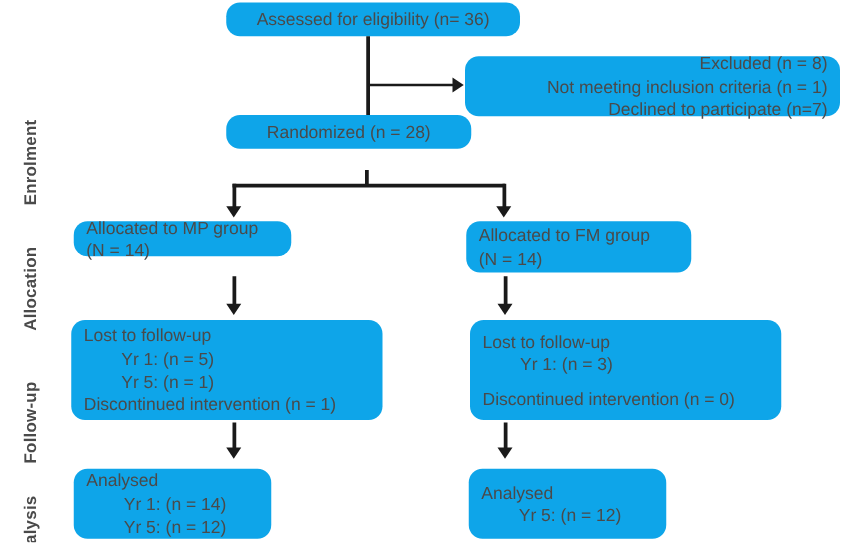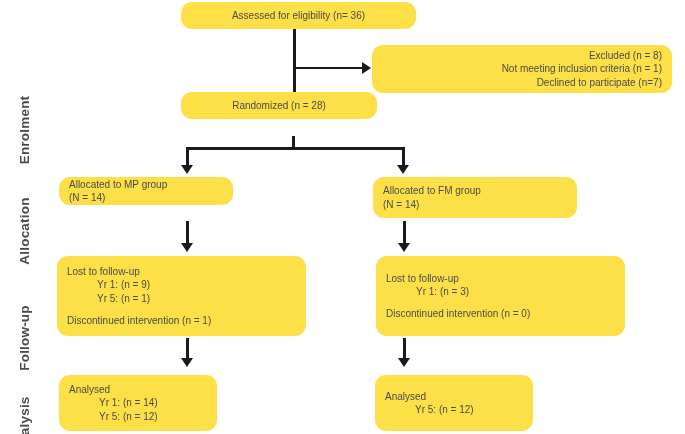--- a/index.html
+++ b/index.html
@@ -32,25 +32,25 @@
     position: absolute;
     display: block;
     transform-origin: 0 0;
     transform: rotate(-90deg) translate(-50%, 0);
     left: 17px;
   }
 
   
   .node {
     position: absolute;
-    background: #fde047;
+    background: #0ea5e9;
     border-radius: 11px;
     box-sizing: border-box;
     color: #4a4a4a;
-    font-size: 10px;
+    font-size: 14px;
     line-height: 1.32;
     display: flex;
     flex-direction: column;
     justify-content: center;
   }
   .node.center { align-items: center; }
   .node .line { white-space: pre; }
   .node .indent { padding-left: 34px; }
   .node .indent-sm { padding-left: 30px; }
   .node .pad-x { padding-left: 11px; padding-right: 11px; }
@@ -127,33 +127,33 @@
   <div class="vline" style="left:186px; top:147px; width:2.6px; height:20px;"></div>
   <div class="arrow-down" style="left:181px; top:165px;"></div>
   <div class="vline" style="left:402px; top:147px; width:2.6px; height:20px;"></div>
   <div class="arrow-down" style="left:397px; top:165px;"></div>
 
   <div class="node" style="left:59px; top:177px; width:174px; height:28px; padding:3px 10px;">
     <div class="line">Allocated to MP group</div>
     <div class="line">(N = 14)</div>
   </div>
 
-  <div class="node" style="left:373px; top:177px; width:204px; height:41px; padding:20px 10px;">
+  <div class="node" style="left:373px; top:177px; width:180px; height:41px; padding:20px 10px;">
     <div class="line">Allocated to FM group</div>
     <div class="line">(N = 14)</div>
   </div>
 
   <div class="vline" style="left:186px; top:221px; width:2.6px; height:25px;"></div>
   <div class="arrow-down" style="left:181px; top:243px;"></div>
   <div class="vline" style="left:403px; top:221px; width:2.6px; height:25px;"></div>
   <div class="arrow-down" style="left:398px; top:243px;"></div>
 
   <div class="node" style="left:57px; top:256px; width:249px; height:80px; padding:4px 10px;">
     <div class="line">Lost to follow-up</div>
-    <div class="line indent-sm">Yr 1: (n = 9)</div>
+    <div class="line indent-sm">Yr 1: (n = 5)</div>
     <div class="line indent-sm">Yr 5: (n = 1)</div>
     <div class="gap-line"></div>
     <div class="line">Discontinued intervention (n = 1)</div>
   </div>
 
   <div class="node" style="left:376px; top:256px; width:249px; height:80px; padding:4px 10px;">
     <div class="line">Lost to follow-up</div>
     <div class="line indent-sm">Yr 1: (n = 3)</div>
     <div class="gap-line"></div>
     <div class="line">Discontinued intervention (n = 0)</div>

